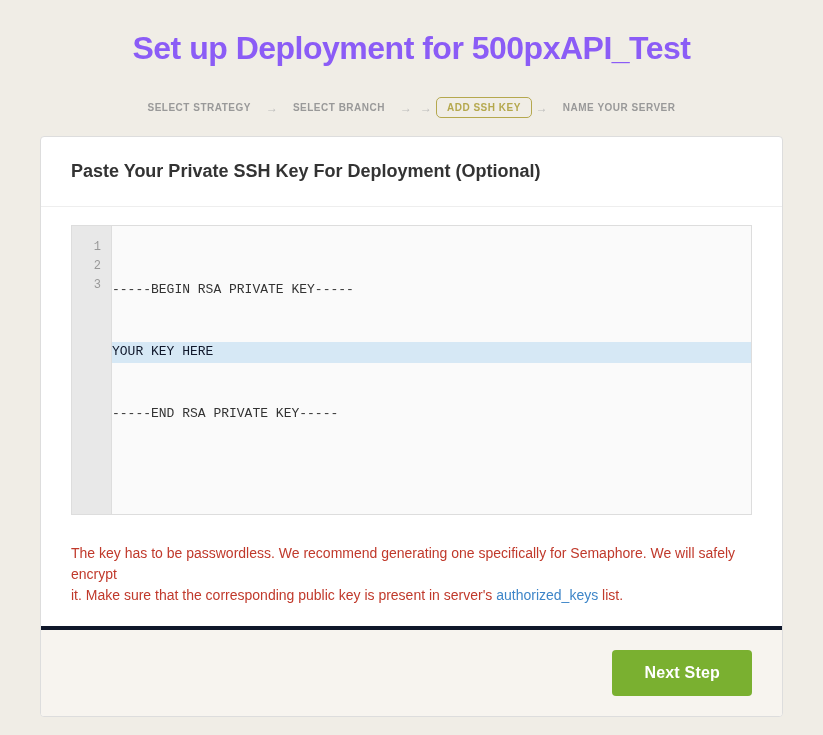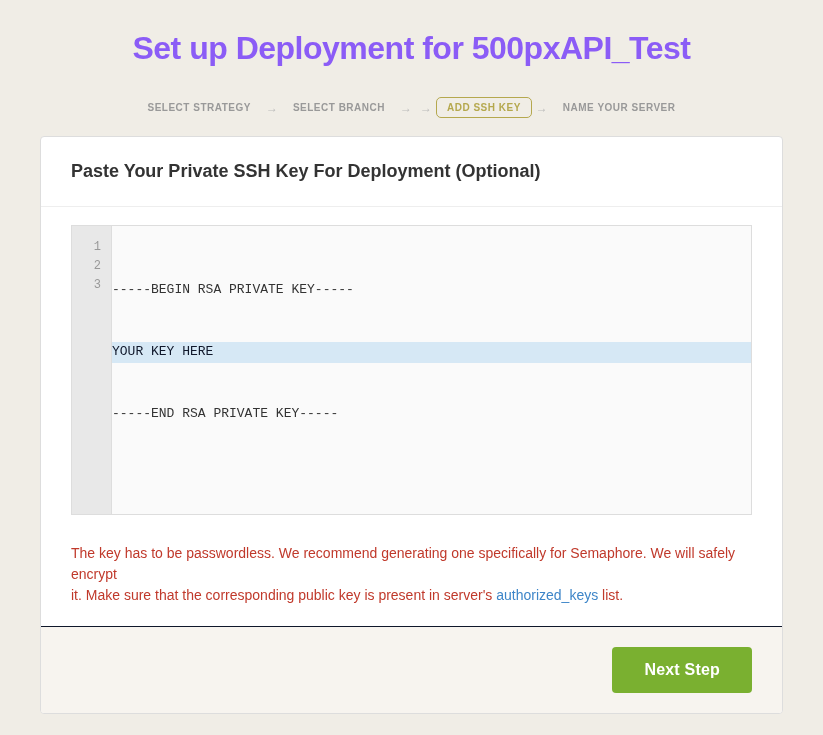--- a/index.html
+++ b/index.html
@@ -141,21 +141,21 @@
       font-weight: 700;
       cursor: pointer;
       letter-spacing: 0.2px;
     }
 
     .card-bottom {
       background: #f7f4ef;
       padding: 20px 30px;
       display: flex;
       justify-content: flex-end;
-      border-top: 1px solid #0f172a;
+      border-top: 4px solid #0f172a;
     }
   </style>
 </head>
 <body>
 
 <div class="page-header">
   <h1 class="page-title">Set up Deployment for 500pxAPI_Test</h1>
 </div>
 
 <div class="stepper">

